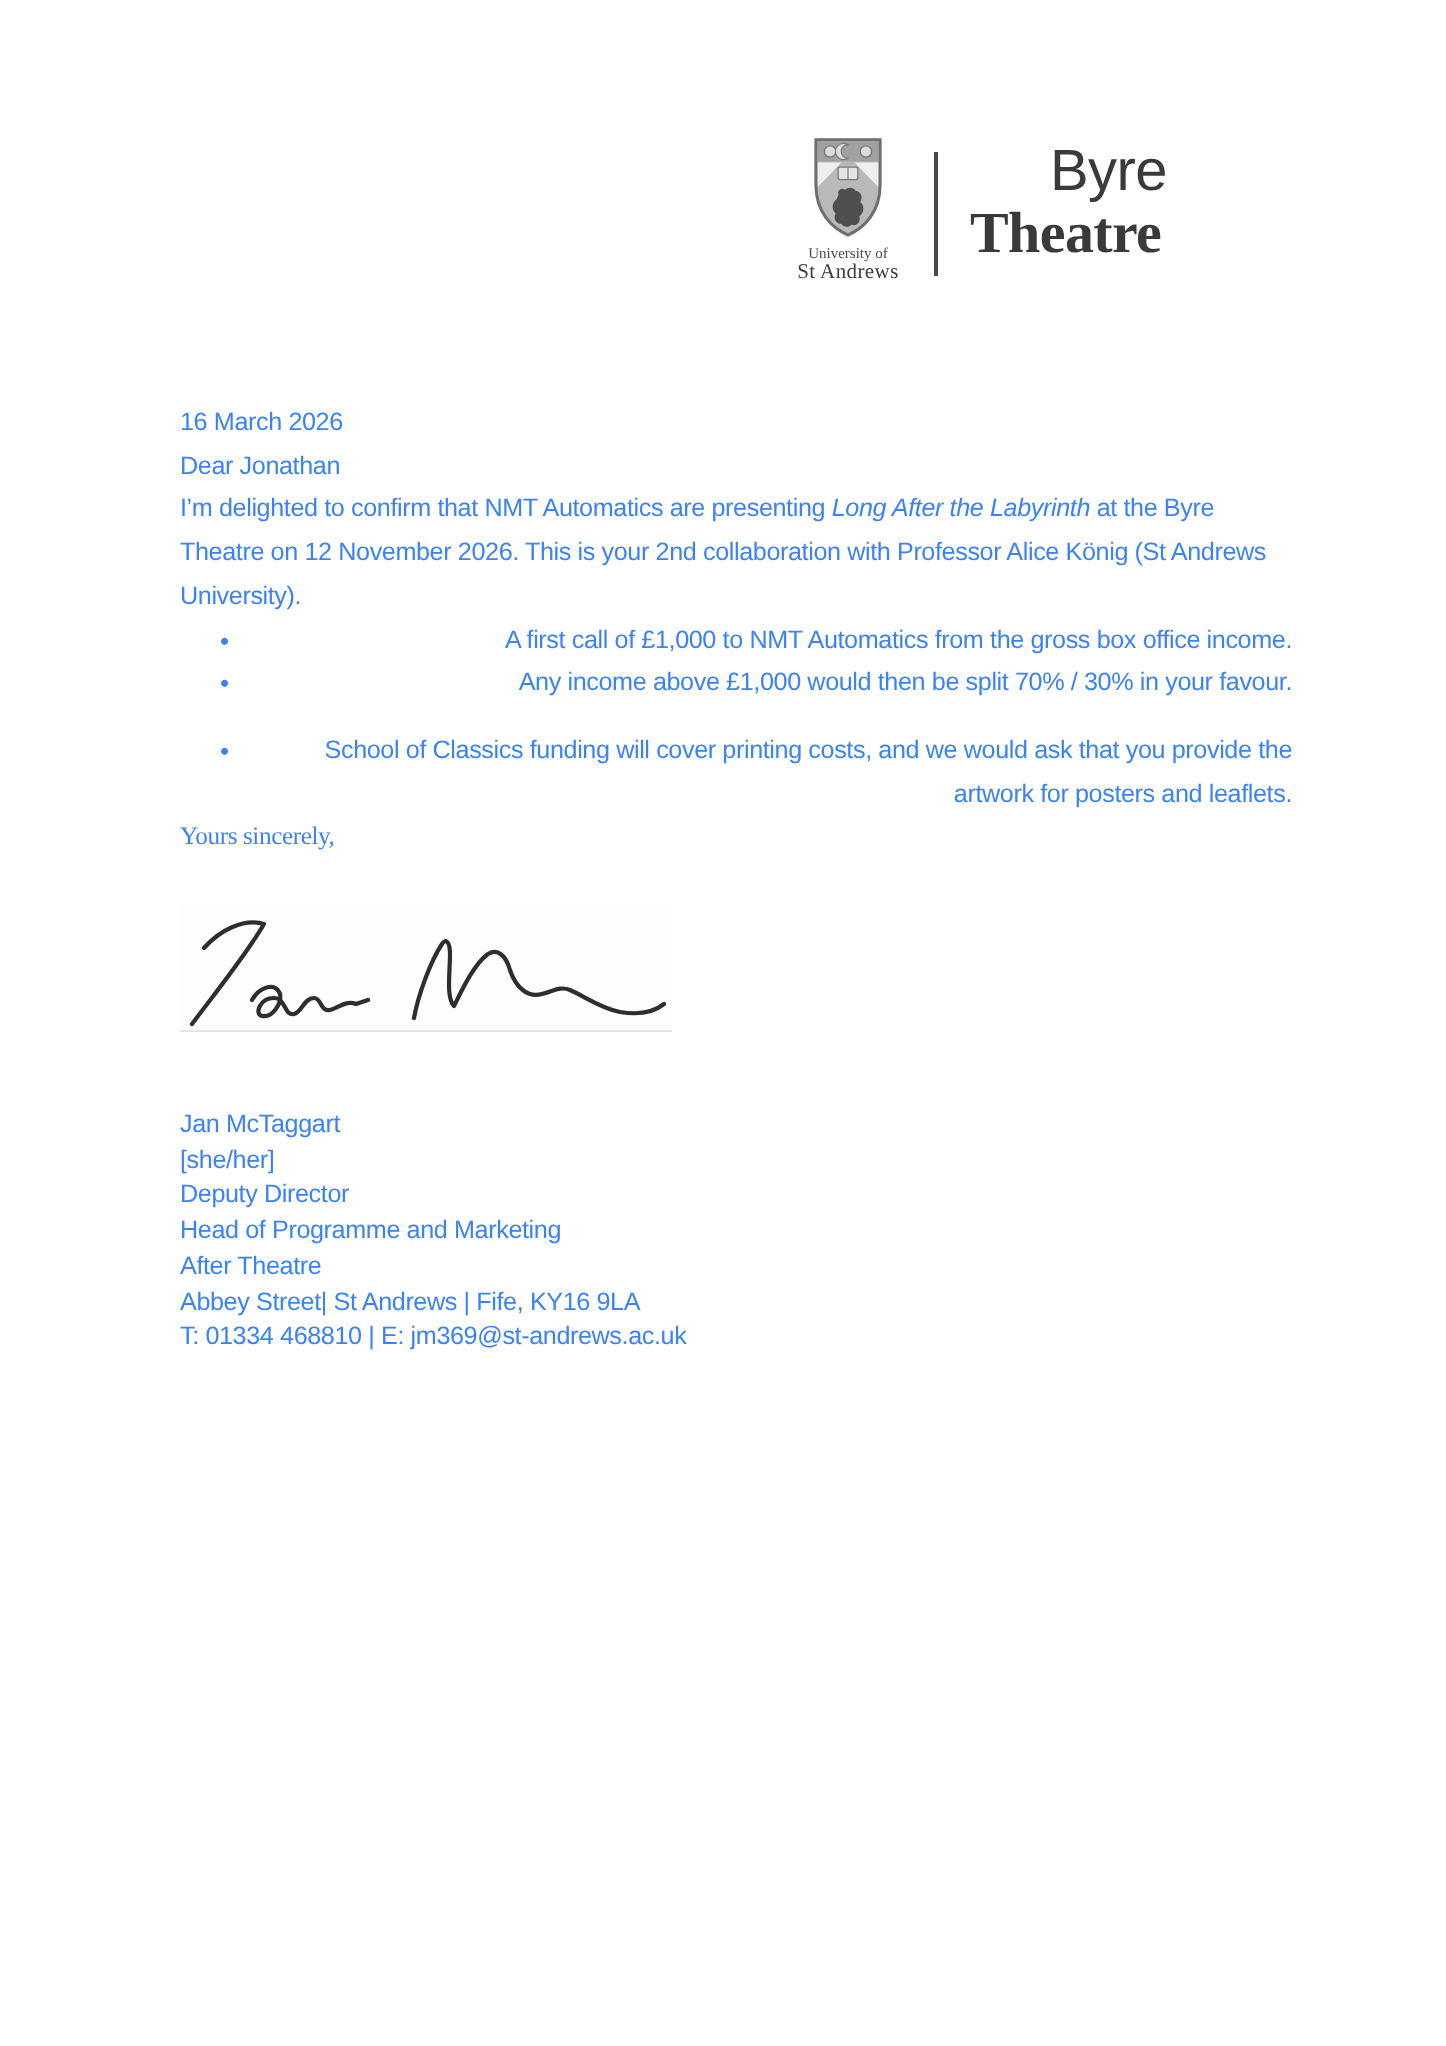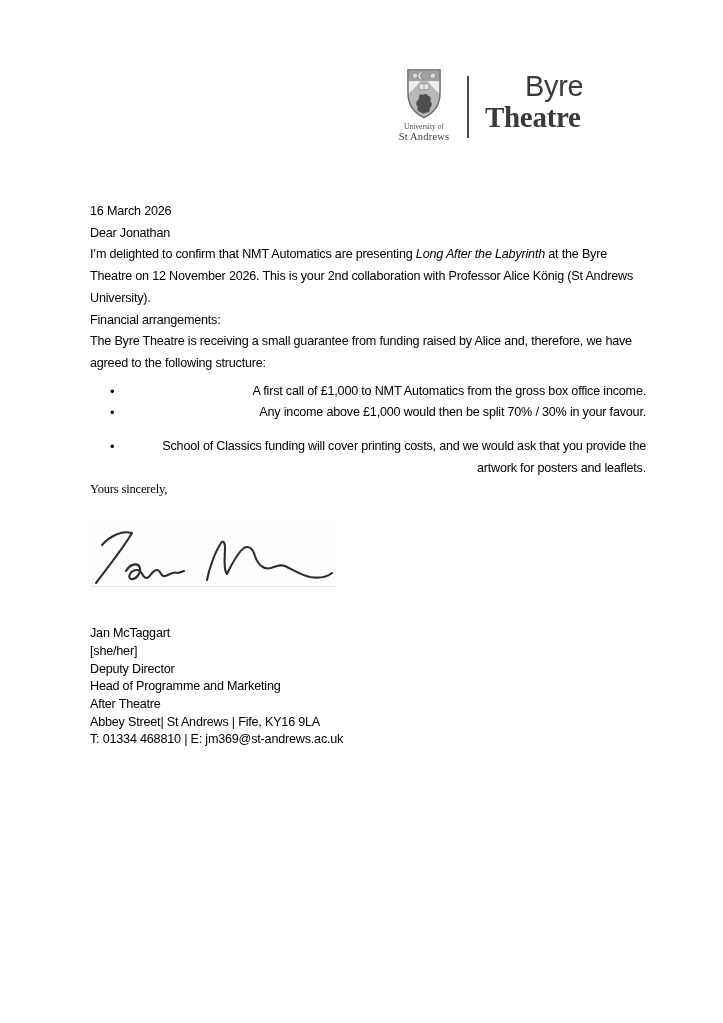--- a/index.html
+++ b/index.html
@@ -25,21 +25,21 @@
     font-size:10.5px; line-height:12px; color:#3d3d3d; white-space:nowrap; letter-spacing:.2px;
   }
   .logo-divider { width:2px; height:62px; background:#4a4a4a; margin:8px 16px 0 20px; }
   .brand { margin-top:2px; color:#3a3a3a; }
   .brand .b1 { font-size:29px; line-height:32px; font-weight:400; letter-spacing:-.3px;margin-left:40px; }
   .brand .b2 { font-size:29px; line-height:31px; font-weight:700; letter-spacing:-.3px;font-family:Liberation Serif, serif; }
 
   
   .content {
     position:absolute; left:90px; top:201px; width:556px;
-    font-size:12.6px; line-height:21.7px; letter-spacing:-.2px; color:#000000;
+    font-size:12.6px; line-height:21.7px; letter-spacing:-.2px; color:#3b82f6;
   }
   .content p { margin:0; }
   .date       { margin-bottom:28px; }
   .salutation { margin-bottom:14px; }
   .intro      { margin-bottom:12px; }
   .financial  { margin-bottom:6px; }
   em.show-title { font-style:italic; }
 
   ul.bullets { list-style:none; margin:0; padding:0; }
   ul.bullets li { position:relative; padding-left:40px;text-align:right; }
@@ -92,24 +92,20 @@
   </header>
 
   <main class="content">
 
     <p class="date">16 March 2026</p>
 
     <p class="salutation">Dear Jonathan</p>
 
     <p class="intro"><span>I’m delighted to confirm that NMT Automatics are presenting </span><em class="show-title">Long After the Labyrinth</em><span> at the Byre Theatre on 12 November 2026. This is your 2nd collaboration with Professor Alice König (St Andrews University).</span></p>
 
-    <div class="financial">
-      <div>Financial arrangements:</div>
-      <div>The Byre Theatre is receiving a small guarantee from funding raised by Alice and, therefore, we have agreed to the following structure:</div>
-    </div>
 
     <ul class="bullets">
       <li><span>A first call of £1,000 to NMT Automatics from the gross box office income.</span></li>
       <li><span>Any income above £1,000 would then be split 70% / 30% in your favour.</span></li>
     </ul>
 
     <ul class="bullets bullets2">
       <li><span>School of Classics funding will cover printing costs, and we would ask that you provide the artwork for posters and leaflets.</span></li>
     </ul>
 

